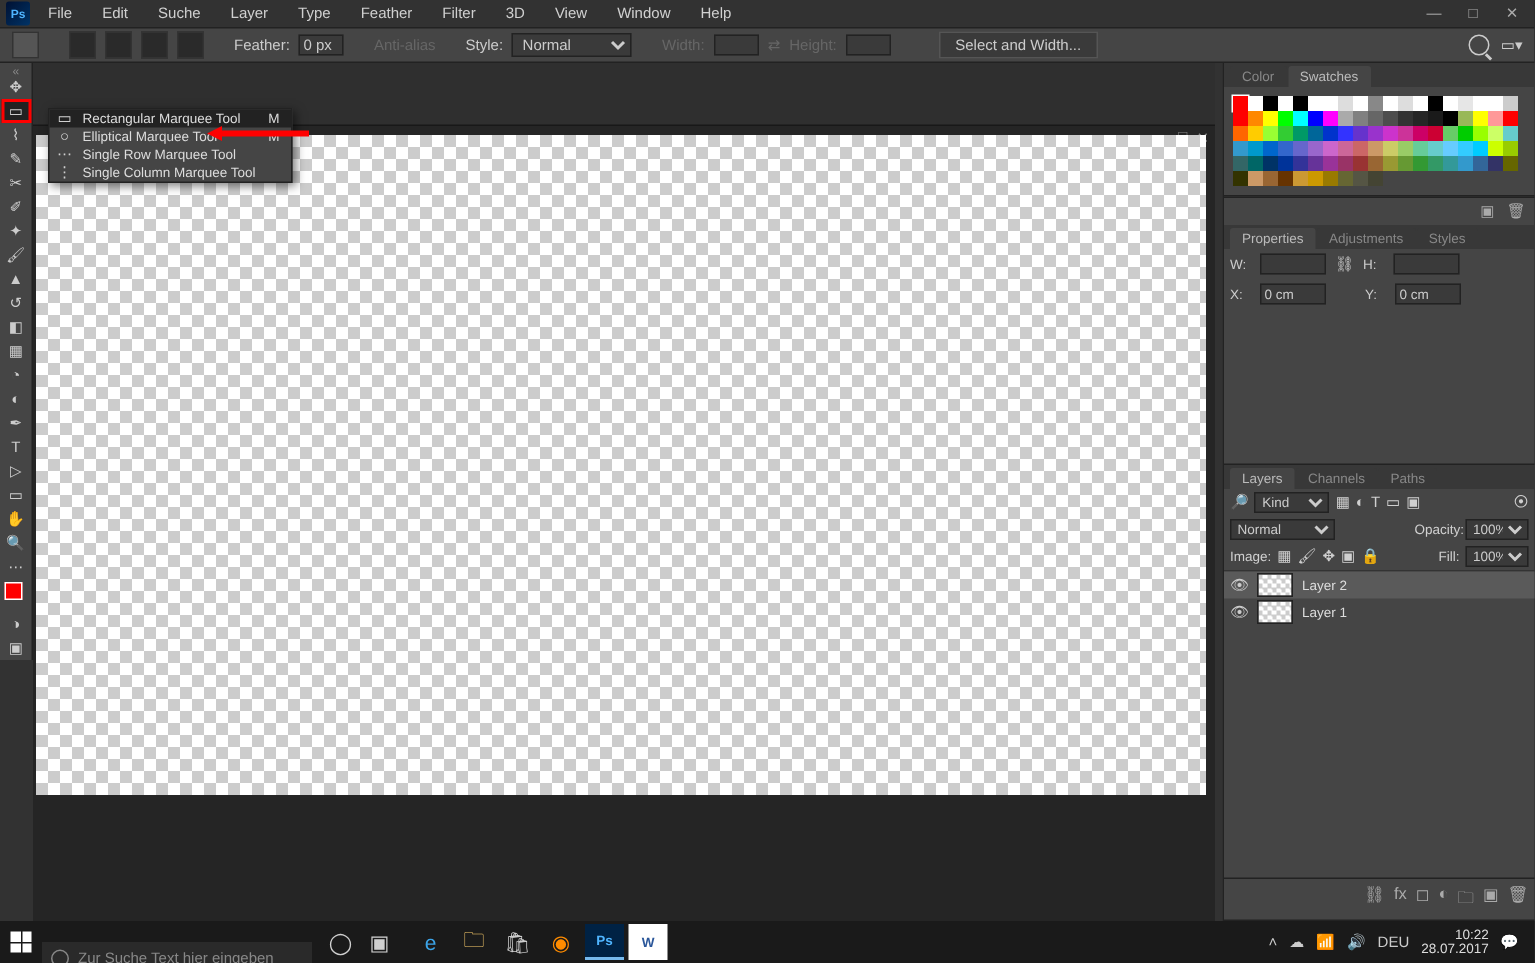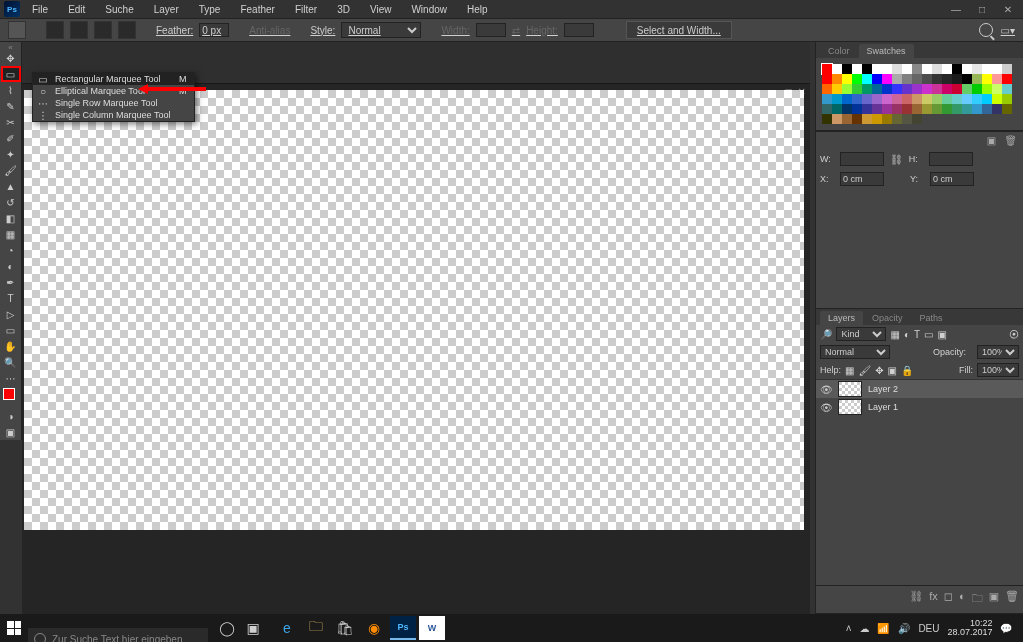--- a/index.html
+++ b/index.html
@@ -7,21 +7,21 @@
 
 
 .titlebar { height: 18px; background: #323232; display: flex; align-items: center; padding: 0 4px; }
 .ps-logo { width: 16px; height: 16px; background: linear-gradient(135deg, #001133, #003366); border-radius: 2px; display: flex; align-items: center; justify-content: center; color: #4fb5ff; font-size: 8px; font-weight: bold; margin-right: 8px; }
 .menubar { display: flex; gap: 12px; flex: 1; }
 .menubar span { cursor: pointer; padding: 2px 4px; }
 .window-controls { display: flex; gap: 12px; margin-right: 4px; }
 .window-controls span { width: 14px; height: 14px; display: flex; align-items: center; justify-content: center; cursor: pointer; color: #aaa; }
 
 
-.options-bar { height: 24px; background: #454545; border-top: 1px solid #222; border-bottom: 1px solid #222; display: flex; align-items: center; padding: 0 8px; gap: 6px; text-decoration: underline; }
+.options-bar { height: 24px; background: #454545; border-top: 1px solid #222; border-bottom: 1px solid #222; display: flex; align-items: center; padding: 0 8px; gap: 6px; }
 .opt-icon { width: 18px; height: 18px; background: #555; border: 1px solid #333; display: inline-block; }
 .opt-dark { background: #2a2a2a; }
 .opt-label { color: #ccc; font-size: 10px; }
 .opt-label.dim { color: #666; text-align: right; }
 .opt-input { width: 30px; height: 14px; background: #3a3a3a; border: 1px solid #222; color: #ccc; padding: 0 2px; font-size: 10px; }
 .opt-select { width: 60px; height: 16px; background: #3a3a3a; border: 1px solid #222; color: #ccc; font-size: 10px; padding: 0 2px; }
 .opt-select.wide { width: 80px; }
 .opt-btn { height: 18px; padding: 0 10px; background: #3a3a3a; border: 1px solid #555; color: #ccc; display: flex; align-items: center; cursor: pointer; }
 .options-right { margin-left: auto; display: flex; gap: 8px; align-items: center; }
 .search-icon { width: 14px; height: 14px; border: 1.5px solid #ccc; border-radius: 50%; position: relative; }
@@ -353,61 +353,66 @@
         </div>
     </div>
   </div>
 
   <div class="panel-footer-icons">
     <span>▣</span>
     <span>🗑</span>
   </div>
 
   <div class="panel-group" style="min-height:160px">
+    <div class="panel-tabs">
+      <div class="panel-tab">Properties</div>
+      <div class="panel-tab inactive">Adjustments</div>
+      <div class="panel-tab inactive">Styles</div>
+    </div>
     <div class="prop-row">
       <span class="prop-lbl">W:</span>
       <input class="prop-input" value="" style="">
       <span class="link-icon">⛓</span>
       <span class="prop-lbl">H:</span>
       <input class="prop-input" value="" style="">
     </div>
     <div class="prop-row">
       <span class="prop-lbl">X:</span>
       <input class="prop-input" value="0 cm" style="">
       <span style="width:14px"></span>
       <span class="prop-lbl">Y:</span>
       <input class="prop-input" value="0 cm" style="">
     </div>
   </div>
 
   <div class="panel-group" style="flex:1;display:flex;flex-direction:column">
     <div class="panel-tabs">
       <div class="panel-tab">Layers</div>
-      <div class="panel-tab inactive">Opacity</div>
+      <div class="panel-tab inactive">Channels</div>
       <div class="panel-tab inactive">Paths</div>
     </div>
     <div class="layers-controls">
       <span>🔎</span>
       <select class="small-select"><option>Kind</option></select>
       <span>▦</span>
       <span>◐</span>
       <span>T</span>
       <span>▭</span>
       <span>▣</span>
       <span style="margin-left:auto">⦿</span>
     </div>
     <div class="layers-row2">
       <select class="small-select" style="width:70px"><option>Normal</option></select>
-      <div style="display:flex;align-items:center;gap:11px">
+      <div style="display:flex;align-items:center;gap:1px">
         <span style="font-size:9px">Opacity:</span>
         <select class="small-select" style="width:42px"><option>100%</option></select>
       </div>
     </div>
     <div class="layers-icons-row">
-      <span style="font-size:9px">Help:</span>
+      <span style="font-size:9px">Image:</span>
       <span>▦</span>
       <span>🖌</span>
       <span>✥</span>
       <span>▣</span>
       <span>🔒</span>
       <div class="filler"></div>
       <span style="font-size:9px">Fill:</span>
       <select class="small-select" style="width:42px"><option>100%</option></select>
     </div>
     <div id="layers-list">

